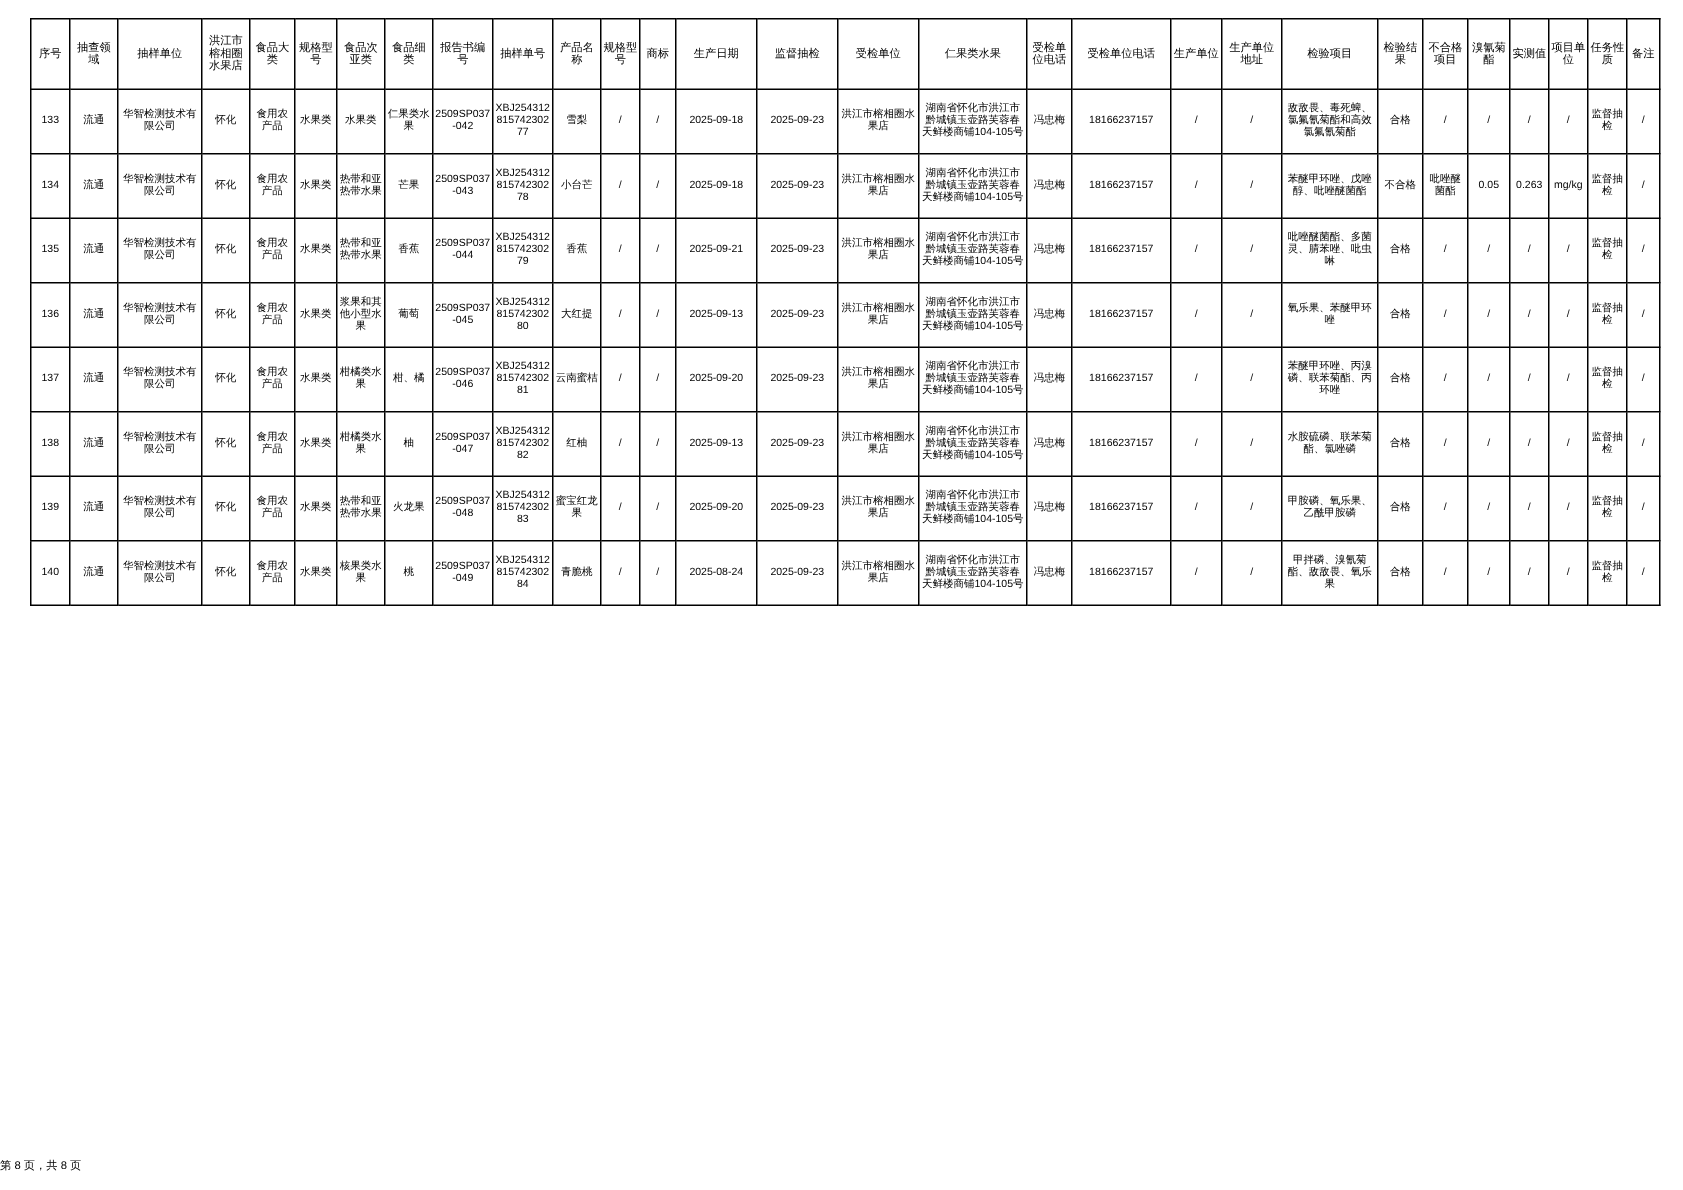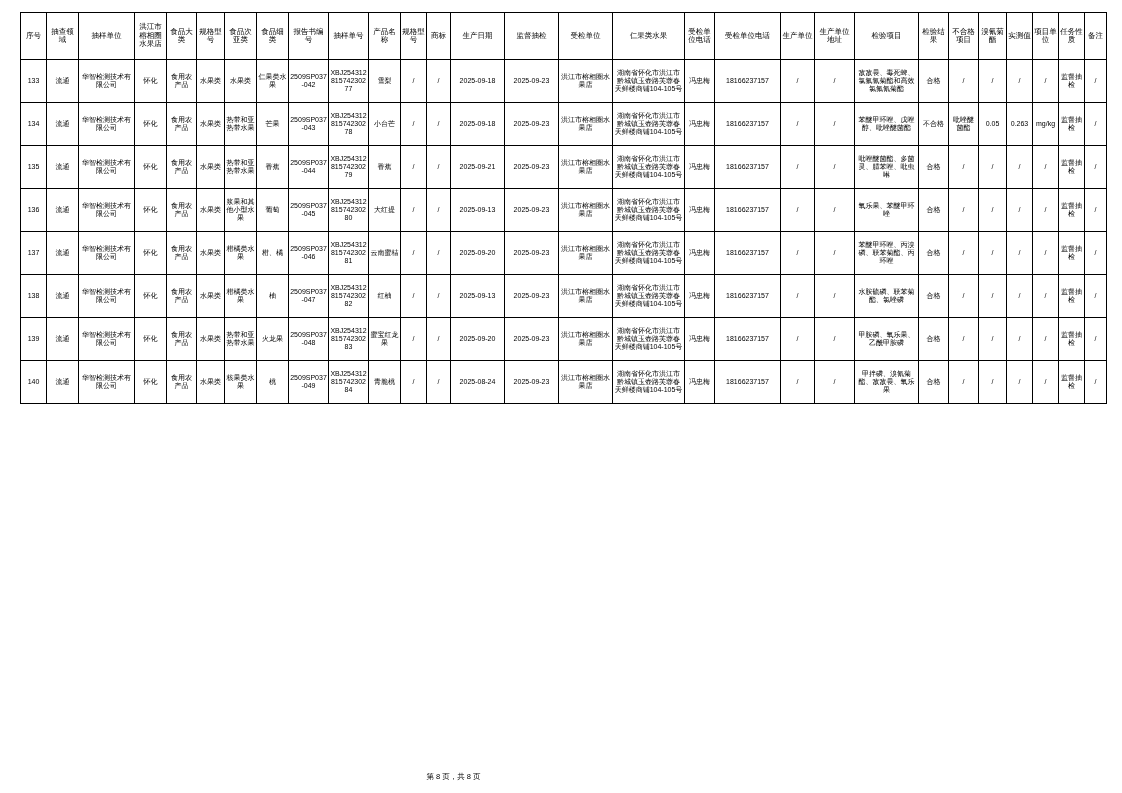--- a/index.html
+++ b/index.html
@@ -49,21 +49,20 @@
   table.report tbody td {
     font-size: 7px;
     font-weight: normal;
     height: 40px;
   }
   .footer {
     position: absolute;
     left: 0;
     top: 772px;
     width: 907px;
-    text-align: center;
     font-size: 7.5px;
     color: #000;
   }
   
   col.c0  { width: 26px; }
   col.c1  { width: 32px; }
   col.c2  { width: 56px; }
   col.c3  { width: 32px; }
   col.c4  { width: 30px; }
   col.c5  { width: 28px; }

